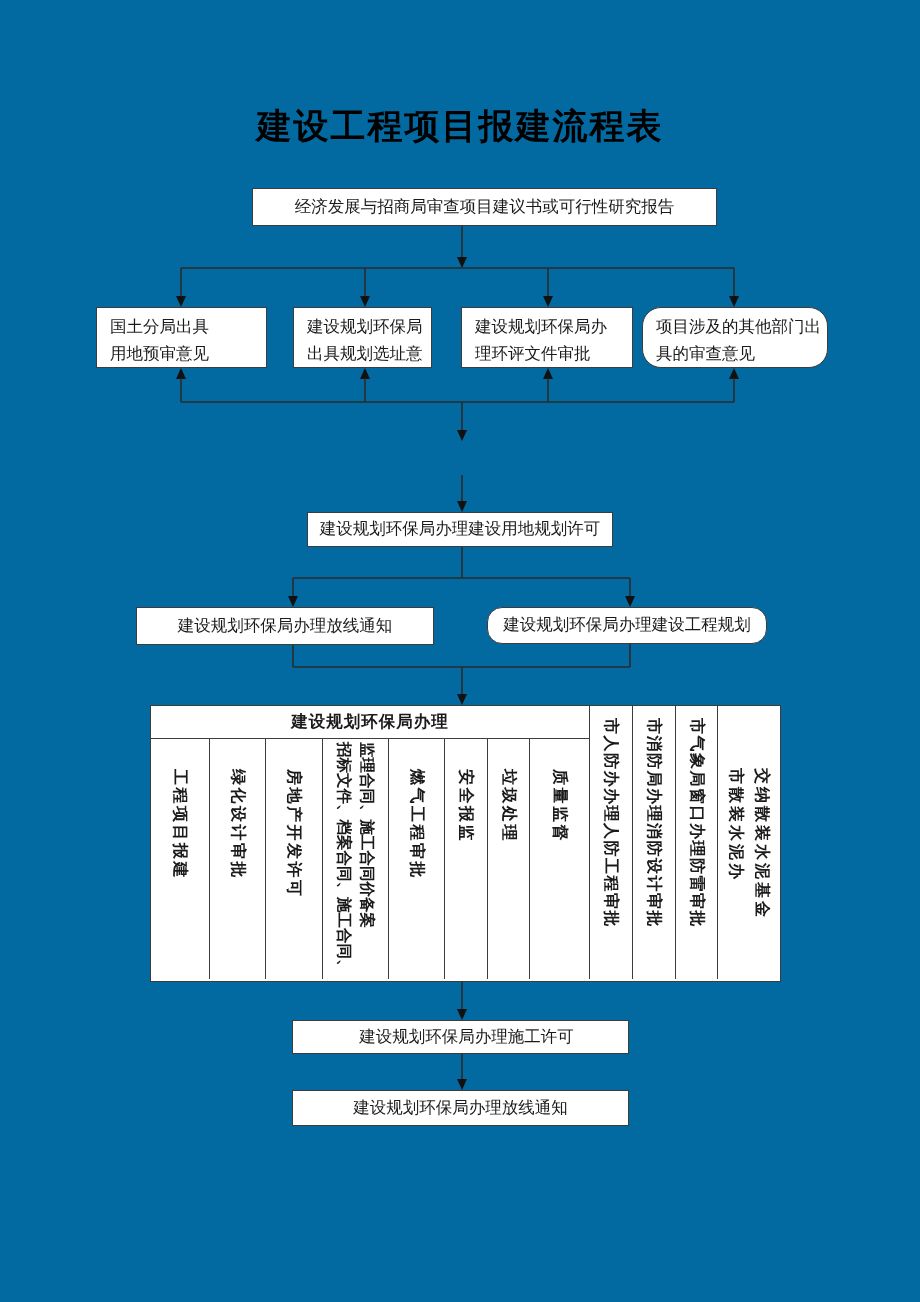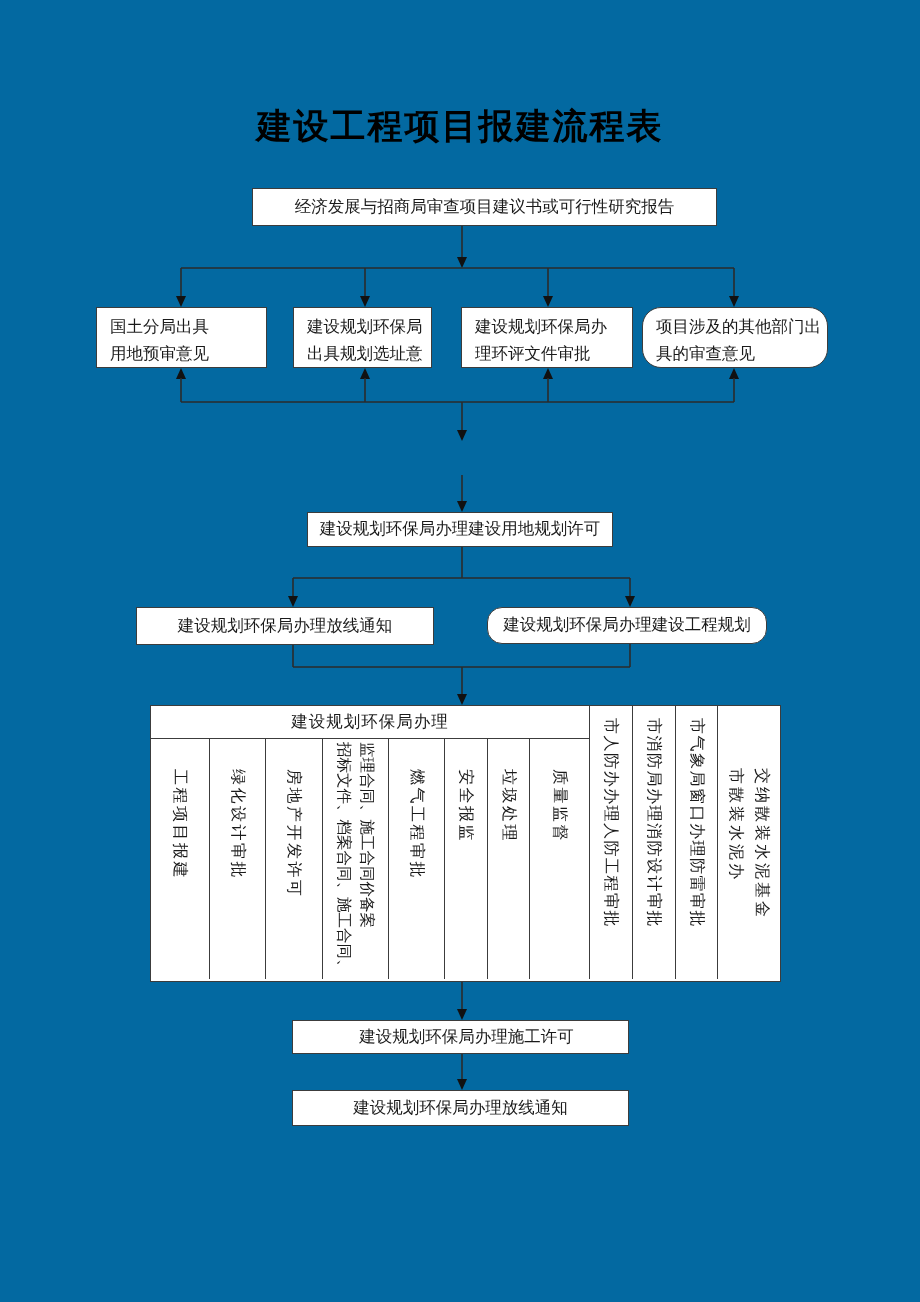--- a/index.html
+++ b/index.html
@@ -45,20 +45,21 @@
   .connectors path, .connectors line { stroke: #2b2b2b; stroke-width: 1.6; fill: none; }
   .connectors polygon { fill: #111; stroke: none; }
 
   
   .appr-table {
     position: absolute;
     left: 150px; top: 705px;
     width: 631px; height: 277px;
     border: 1.6px solid #3c3c3c;
     background: #fff;
+    font-weight: bold;
   }
   .cell {
     position: absolute;
     border-right: 1.4px solid #3c3c3c;
     display: flex;
     justify-content: center;
     align-items: flex-start;
     overflow: hidden;
   }
   .cell.header {

